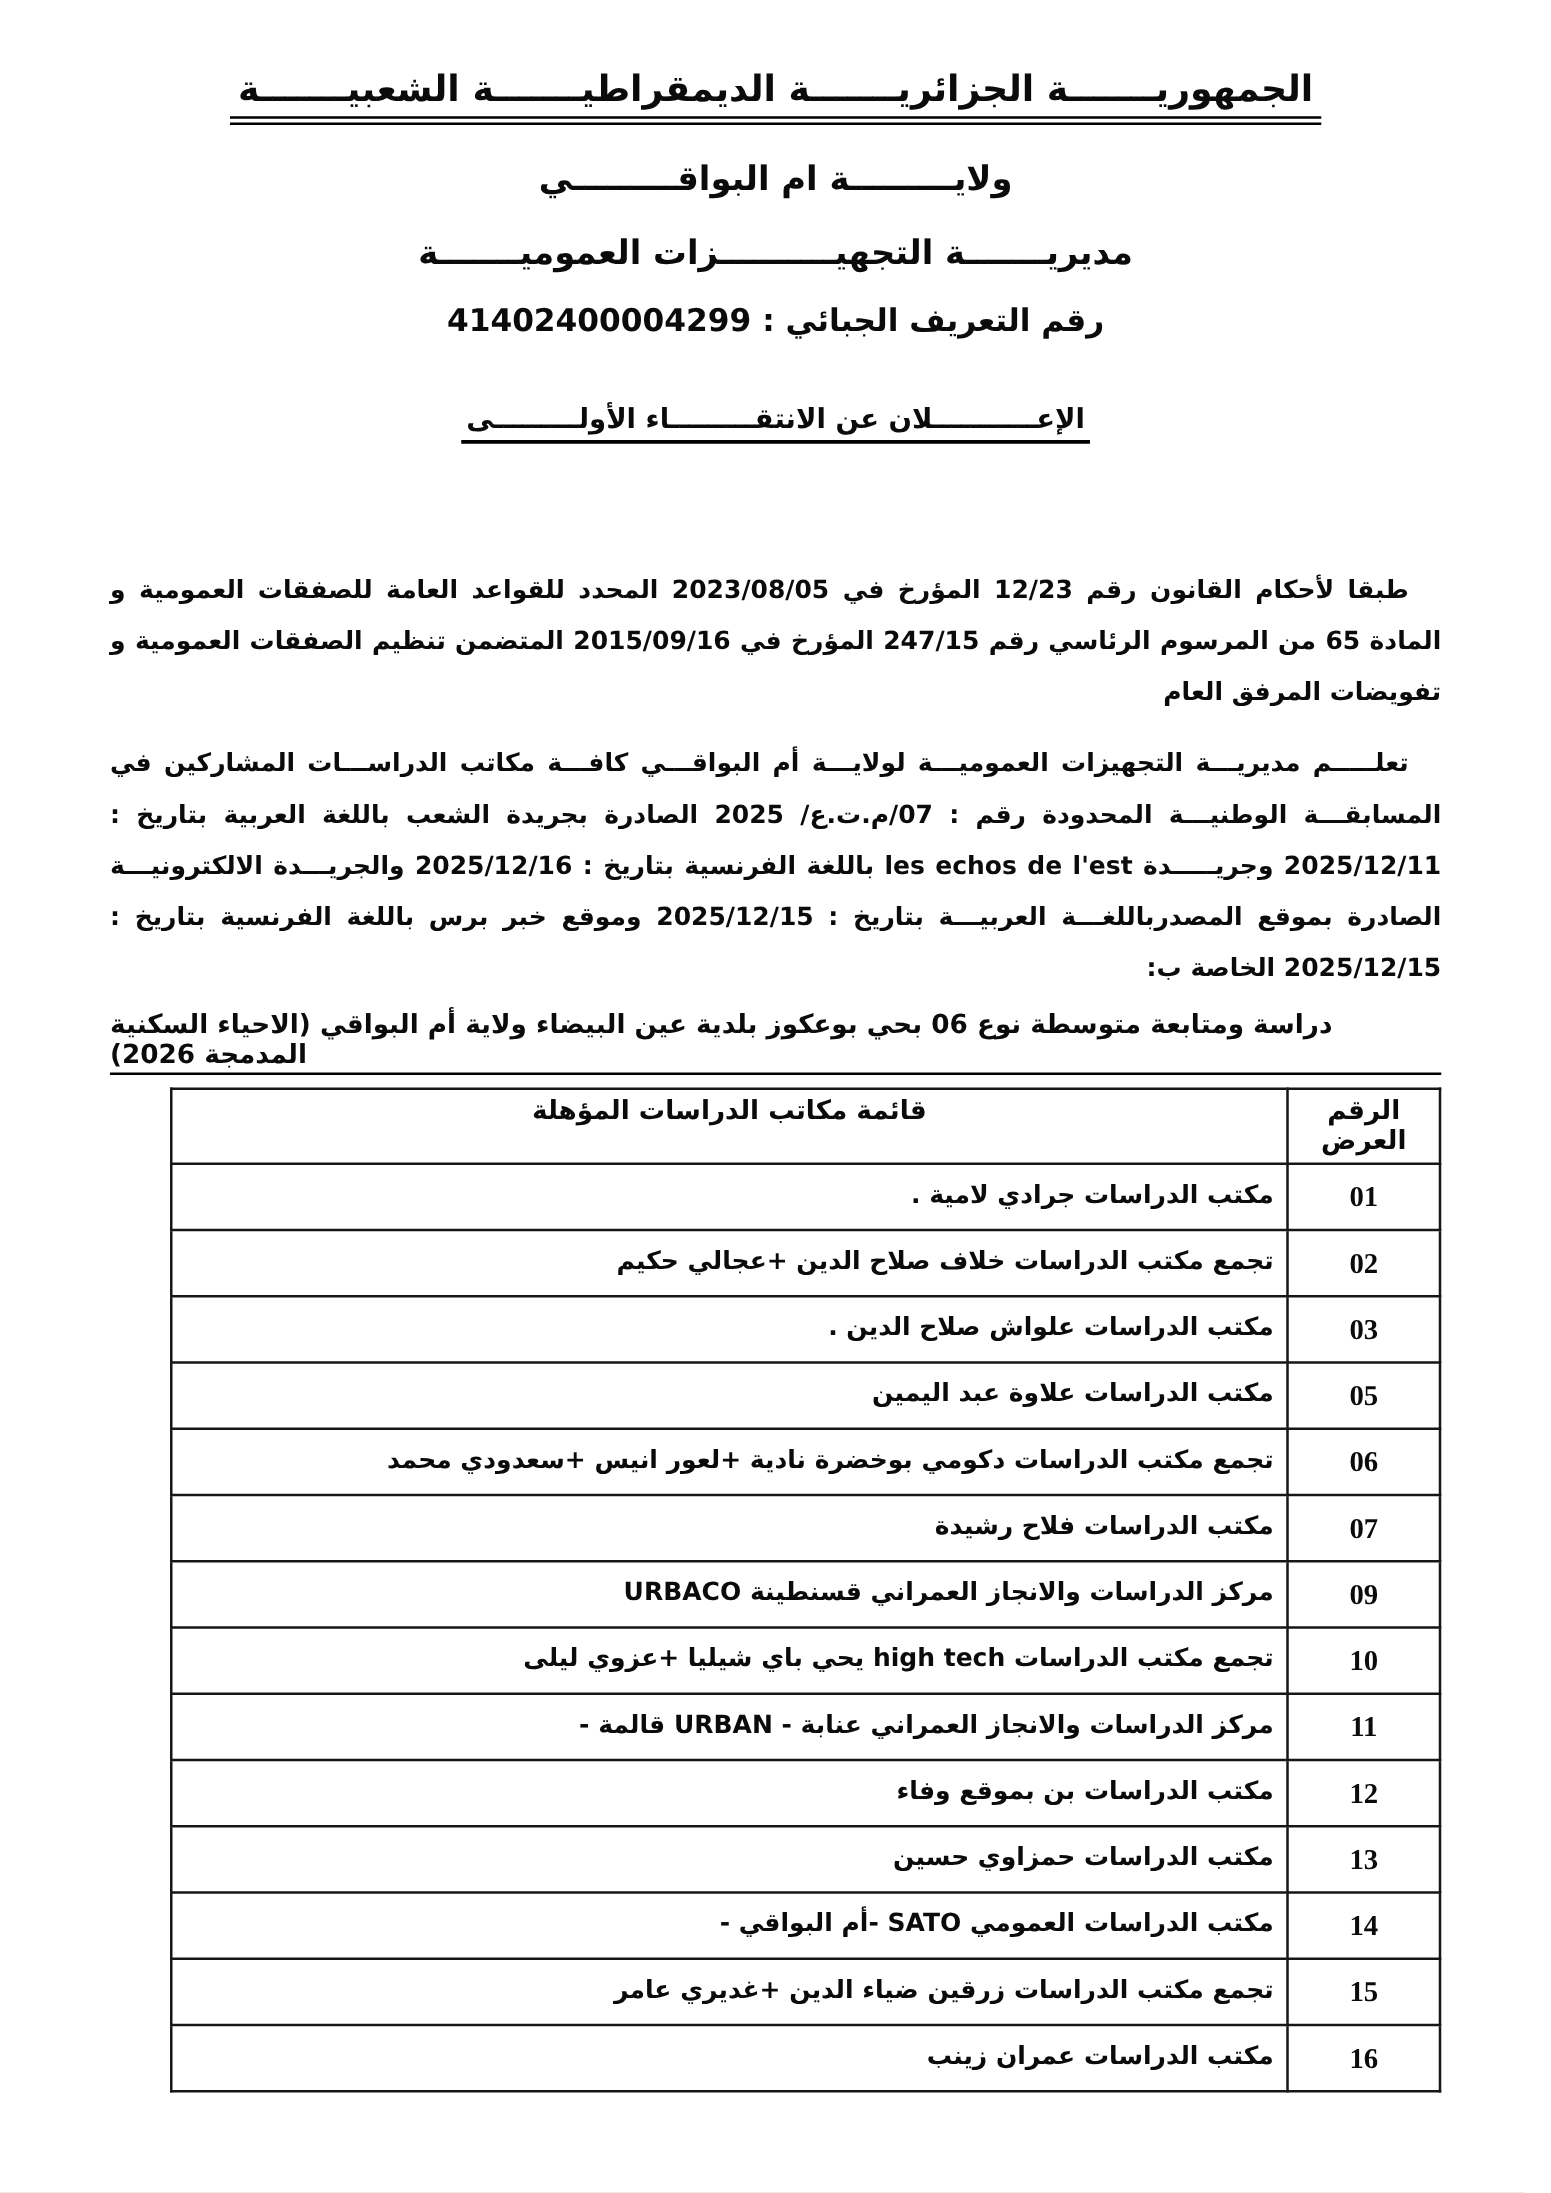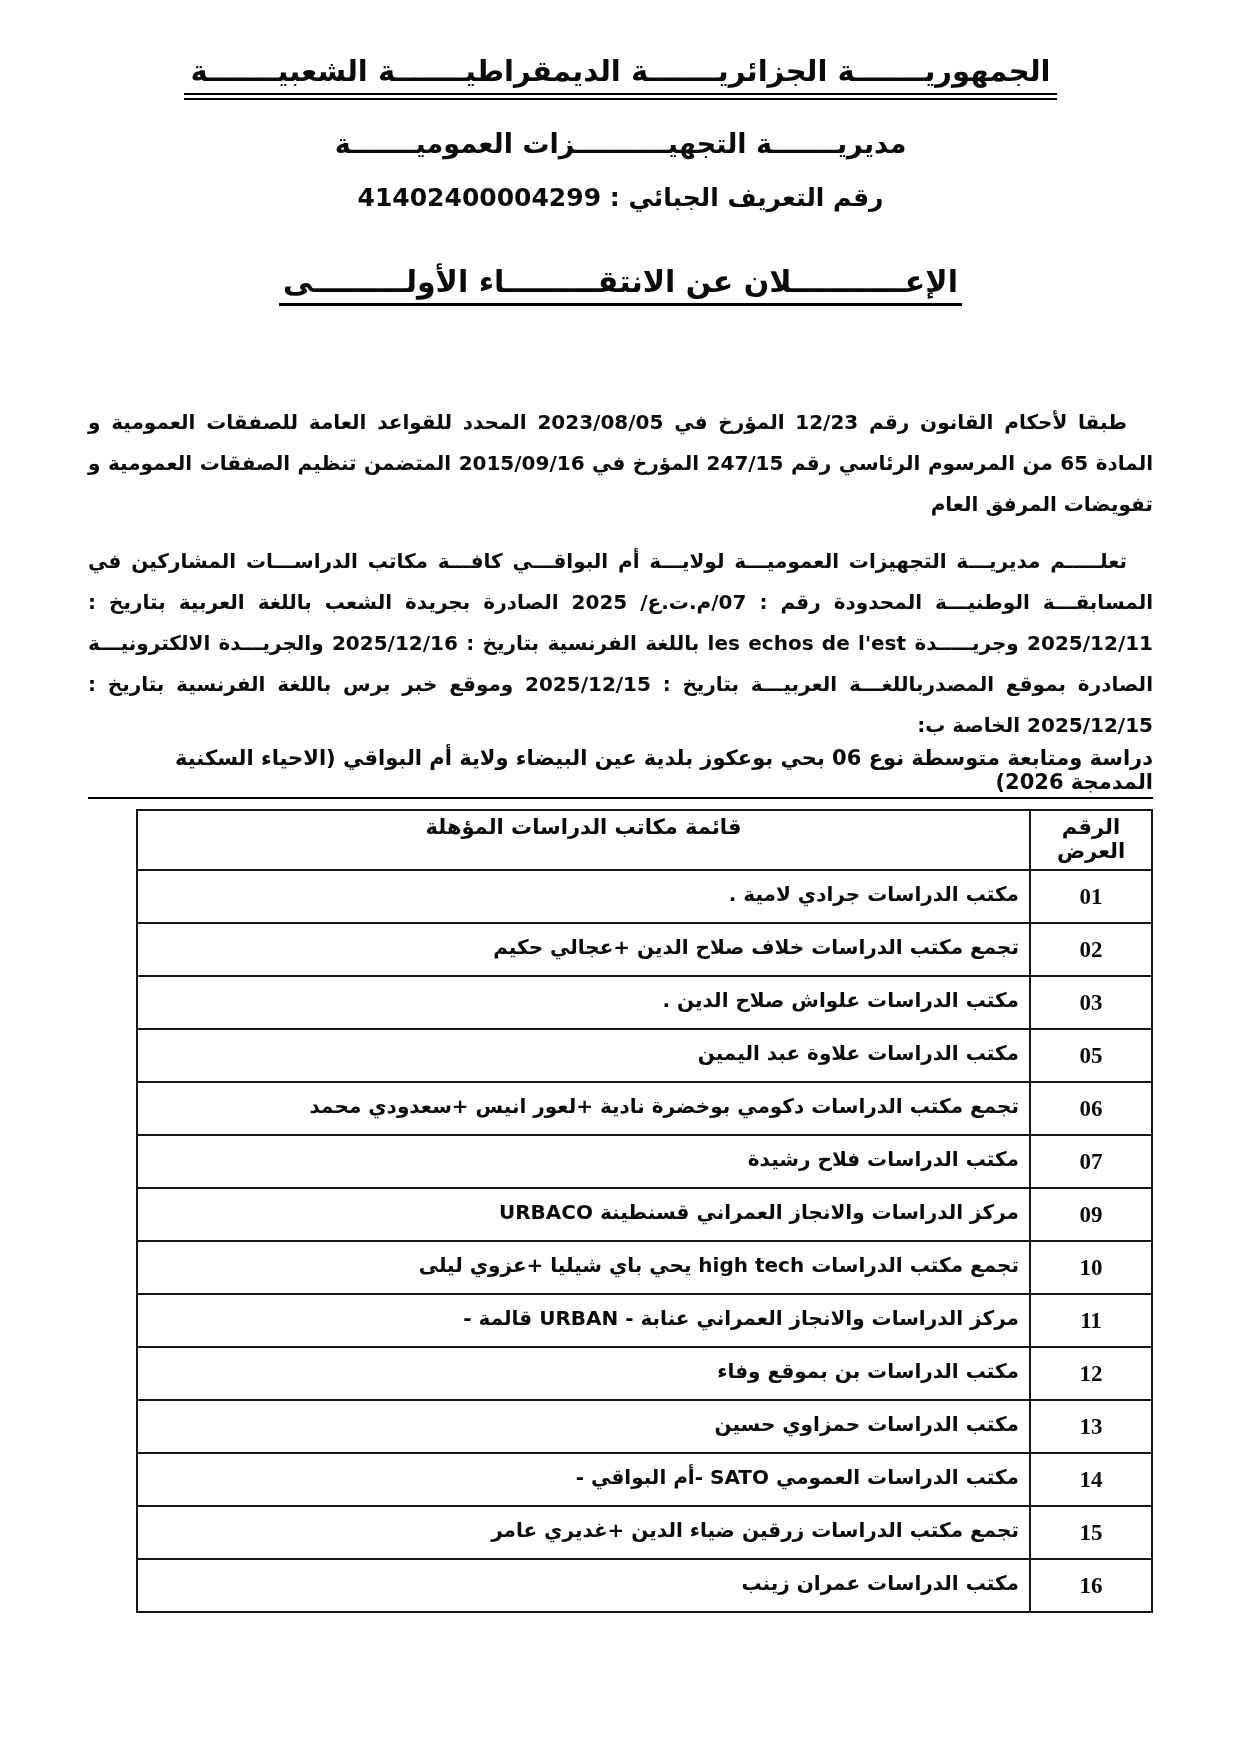--- a/index.html
+++ b/index.html
@@ -21,32 +21,32 @@
     display: inline-block;
     border-bottom: 7px double #000;
     padding: 0 6px 5px 6px;
   }
   .hline2 { font-size: 27px; margin-top: 28px; }
   .hline3 { font-size: 27px; margin-top: 28px; }
   .taxline { font-size: 25px; margin-top: 24px; }
   .title-wrap { text-align: center; margin-top: 52px; }
   .doc-title {
     display: inline-block;
-    font-size: 30px; font-weight: bold;
+    font-size: 22px; font-weight: bold;
     border-bottom: 3px solid #000;
     padding: 0 4px 4px 4px;
   }
   .para {
     font-size: 20px; font-weight: bold;
     line-height: 2.05;
     text-align: justify;
   }
   .para1 { margin-top: 96px; text-indent: 26px; }
   .para2 { margin-top: 16px; text-indent: 26px; }
-  .subject-wrap { text-align: right; }
+  .subject-wrap { text-align: left; margin-top: 12px; }
   .subject {
     display: inline-block;
     font-size: 21px; font-weight: bold;
     border-bottom: 2px solid #000;
     padding-bottom: 3px;
   }
   .intro {
     margin-top: 6px;
     font-size: 20px; font-weight: bold;
     text-align: right;
@@ -97,20 +97,21 @@
 </style>
 </head>
 <body>
 
 <div class="page">
 
   <div class="doc-header">
     <div class="hline1">
       <span class="u">الجمهوريـــــــة الجزائريـــــــة الديمقراطيـــــــة الشعبيـــــــة</span>
     </div>
+    <div class="hline2">ولايـــــــــة ام البواقـــــــــي</div>
     <div class="hline3">مديريـــــــة التجهيــــــــــزات العموميـــــــة</div>
     <div class="taxline">رقم التعريف الجبائي : 41402400004299</div>
   </div>
 
   <div class="title-wrap">
     <span class="doc-title">الإعـــــــــــلان عن الانتقـــــــــاء الأولـــــــــى</span>
   </div>
 
   <div class="para para1">طبقا لأحكام القانون رقم 12/23 المؤرخ في 2023/08/05 المحدد للقواعد العامة للصفقات العمومية و المادة 65 من المرسوم الرئاسي رقم 247/15 المؤرخ في 2015/09/16 المتضمن تنظيم الصفقات العمومية و تفويضات المرفق العام</div>
 

